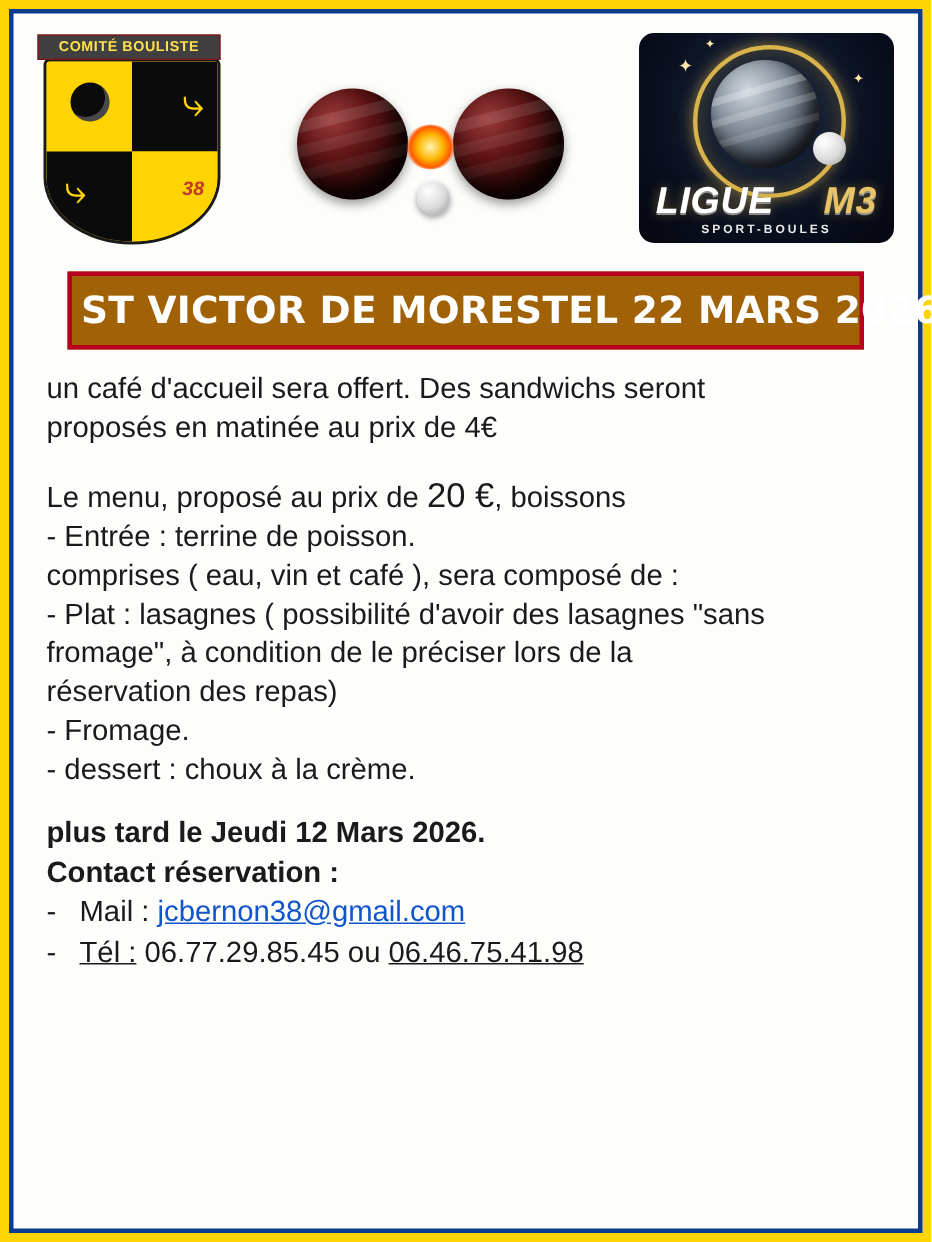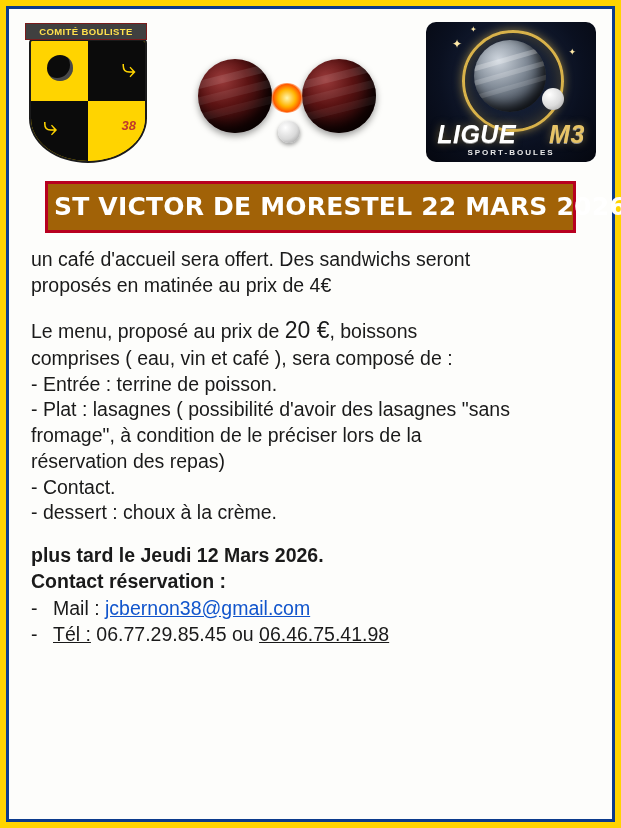--- a/index.html
+++ b/index.html
@@ -363,26 +363,26 @@
 
       <div class="para">
         <div class="line">un café d'accueil sera offert. Des sandwichs seront</div>
         <div class="line">proposés en matinée au prix de 4€</div>
       </div>
 
       <div class="spacer"></div>
 
       <div class="para">
         <div class="line"><span>Le menu, proposé au prix de </span><span class="big20">20 €</span><span>, boissons</span></div>
+        <div class="line">- Entrée : terrine de poisson.</div>
         <div class="line">comprises  ( eau, vin et café ),  sera composé de :</div>
-        <div class="line">- Entrée : terrine de poisson.</div>
         <div class="line">- Plat : lasagnes ( possibilité d'avoir des lasagnes "sans</div>
         <div class="line">fromage", à condition de le préciser lors de la</div>
         <div class="line">réservation des repas)</div>
-        <div class="line">- Contact.</div>
+        <div class="line">- Fromage.</div>
         <div class="line">-  dessert : choux à la crème.</div>
       </div>
 
       <div class="bold-block">
         <div class="line">plus tard le Jeudi 12 Mars 2026.</div>
         <div class="line">Contact réservation :</div>
       </div>
 
       <div class="contact-line">
         <span class="dash">-</span><span>Mail :</span>

